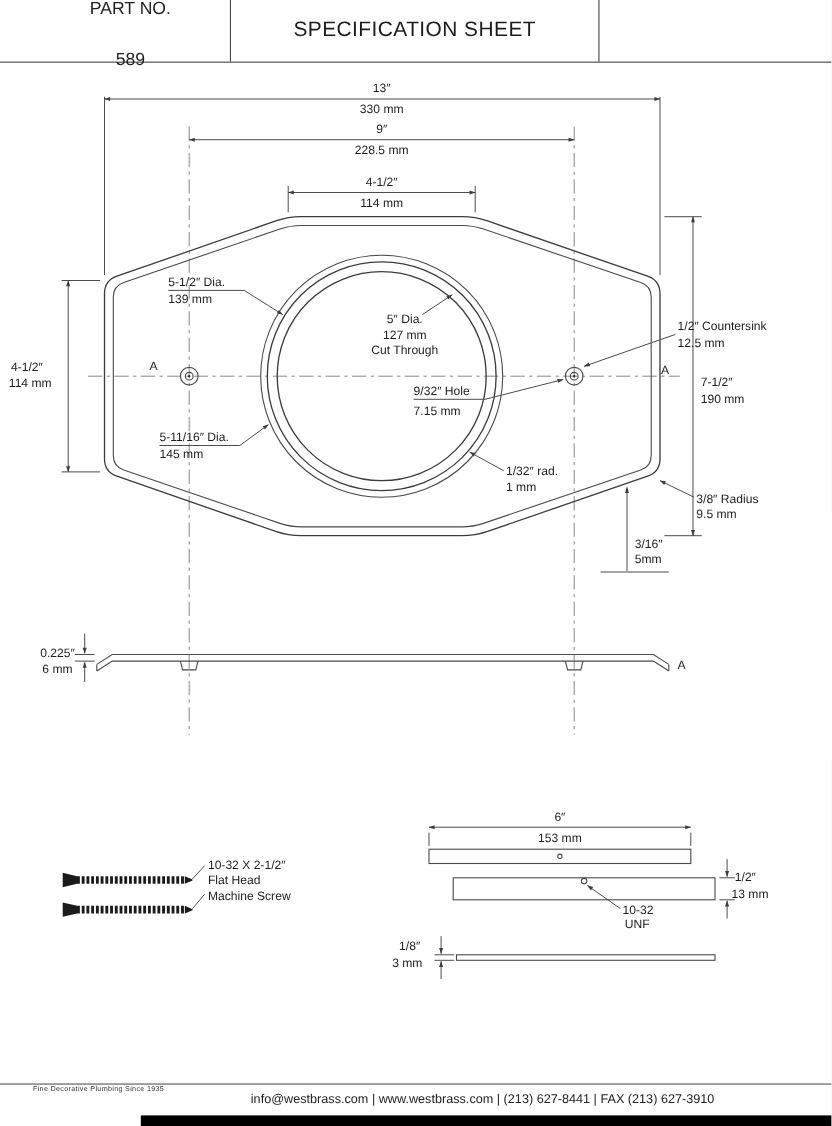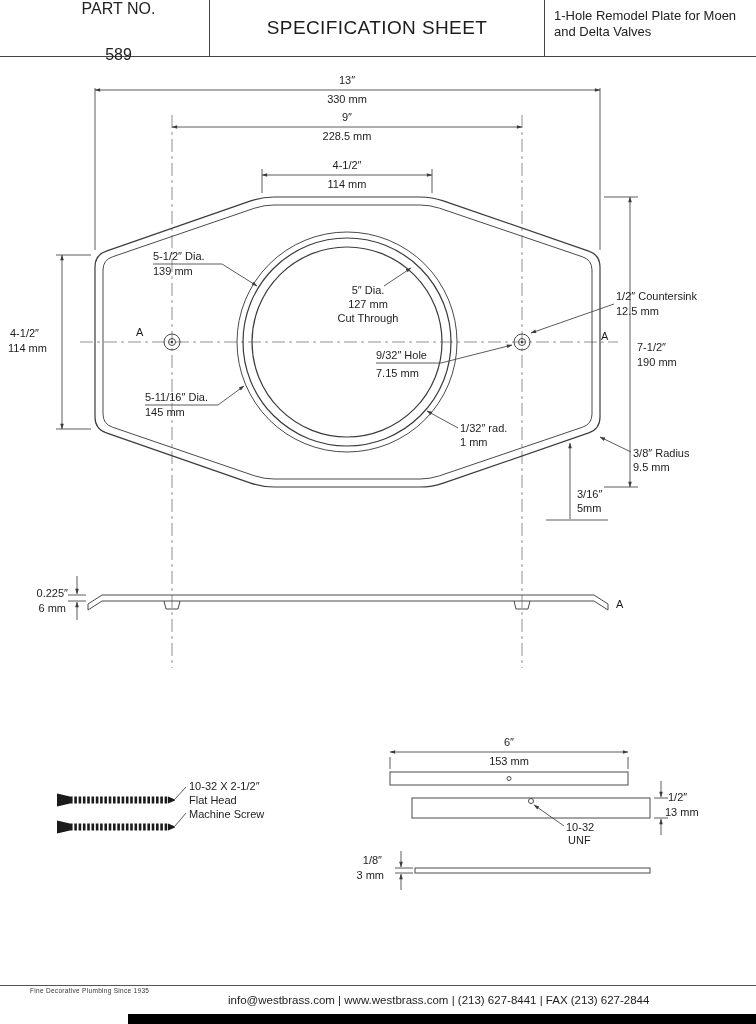--- a/index.html
+++ b/index.html
@@ -35,24 +35,20 @@
 <body>
 
 <div class="page">
 
   <div class="titleblock">
     <div class="tb-part">
       <span>PART NO.</span>
       <span>589</span>
     </div>
     <div class="tb-title">SPECIFICATION SHEET</div>
-    <div class="tb-sub">
-      <div>1-Hole Remodel Plate for Moen</div>
-      <div>and Delta Valves</div>
-    </div>
   </div>
 
   <svg class="drawing" width="756" height="928" viewBox="0 57 756 928" xmlns="http://www.w3.org/2000/svg">
     <defs>
       <marker id="mA" viewBox="0 0 10 10" refX="9.5" refY="5" markerWidth="11" markerHeight="6" orient="auto-start-reverse">
         <path class="mk" d="M0,1.6 L10,5 L0,8.4 Z"></path>
       </marker>
     </defs>
 
     <g>
@@ -233,16 +229,16 @@
       <line class="dim" x1="401" y1="890" x2="401" y2="874" marker-end="url(#mA)"></line>
       <text class="d tend" x="382" y="864">1/8″</text>
       <text class="d tend" x="384" y="879">3 mm</text>
     </g>
   </svg>
 
   <div class="footer-line"></div>
   <div class="brand">
     <div class="brand-tag">Fine Decorative Plumbing Since 1935</div>
   </div>
-  <div class="contact">info@westbrass.com  |  www.westbrass.com  |  (213) 627-8441  |  FAX (213) 627-2844</div>
+  <div class="contact">info@westbrass.com  |  www.westbrass.com  |  (213) 627-8441  |  FAX (213) 627-3910</div>
   <div class="footer-bar"></div>
 
 </div>
 
 </body></html>

